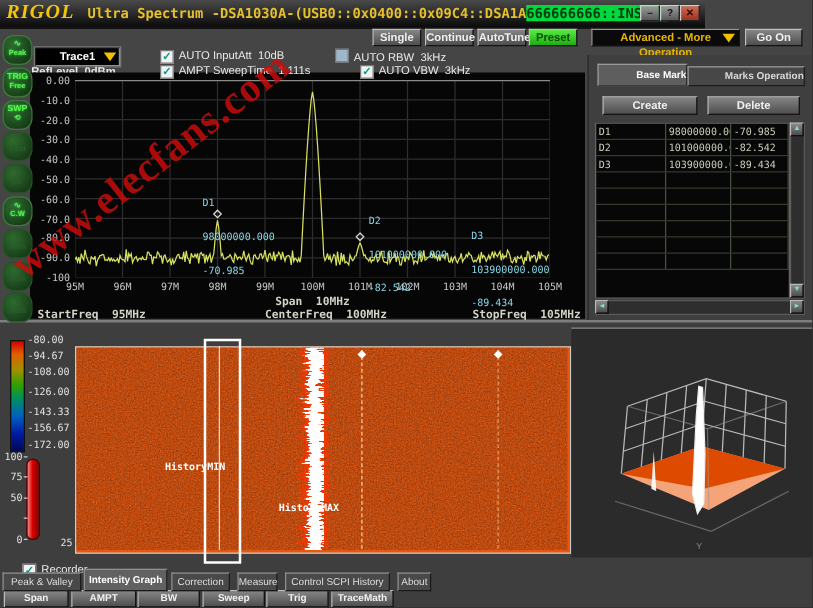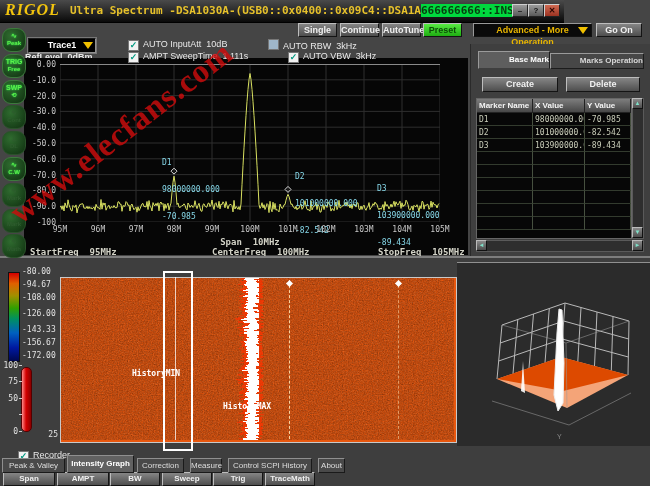--- a/index.html
+++ b/index.html
@@ -176,25 +176,20 @@
   <div class="freqlab" style="left:30px;top:247px;">StartFreq  95MHz</div>
   <div class="freqlab" style="left:212px;top:247px;">CenterFreq  100MHz</div>
   <div class="freqlab" style="left:378px;top:247px;">StopFreq  105MHz</div>
 
   <div id="markerPanel"></div>
   <div class="ptab on" style="left:478px;top:51px;width:70px;height:16px;line-height:16px;">Base Mark</div>
   <div class="ptab off" style="left:550px;top:53px;width:92px;height:14px;line-height:14px;">Marks Operation</div>
   <div class="btn" style="left:482px;top:77px;width:74px;height:13px;line-height:13px;">Create</div>
   <div class="btn" style="left:566px;top:77px;width:72px;height:13px;line-height:13px;">Delete</div>
   <div id="mtable">
-      <div class="trow thead">
-        <div class="tcell" style="width: 56px;">Marker Name</div>
-        <div class="tcell" style="width: 52px;">X Value</div>
-        <div class="tcell" style="width: 46px;">Y Value</div>
-      </div>
       <div class="trow">
         <div class="tcell" style="width: 56px;">D1</div>
         <div class="tcell" style="width: 52px;">98000000.000</div>
         <div class="tcell" style="width: 46px;">-70.985</div>
       </div>
       <div class="trow">
         <div class="tcell" style="width: 56px;">D2</div>
         <div class="tcell" style="width: 52px;">101000000.000</div>
         <div class="tcell" style="width: 46px;">-82.542</div>
       </div>

